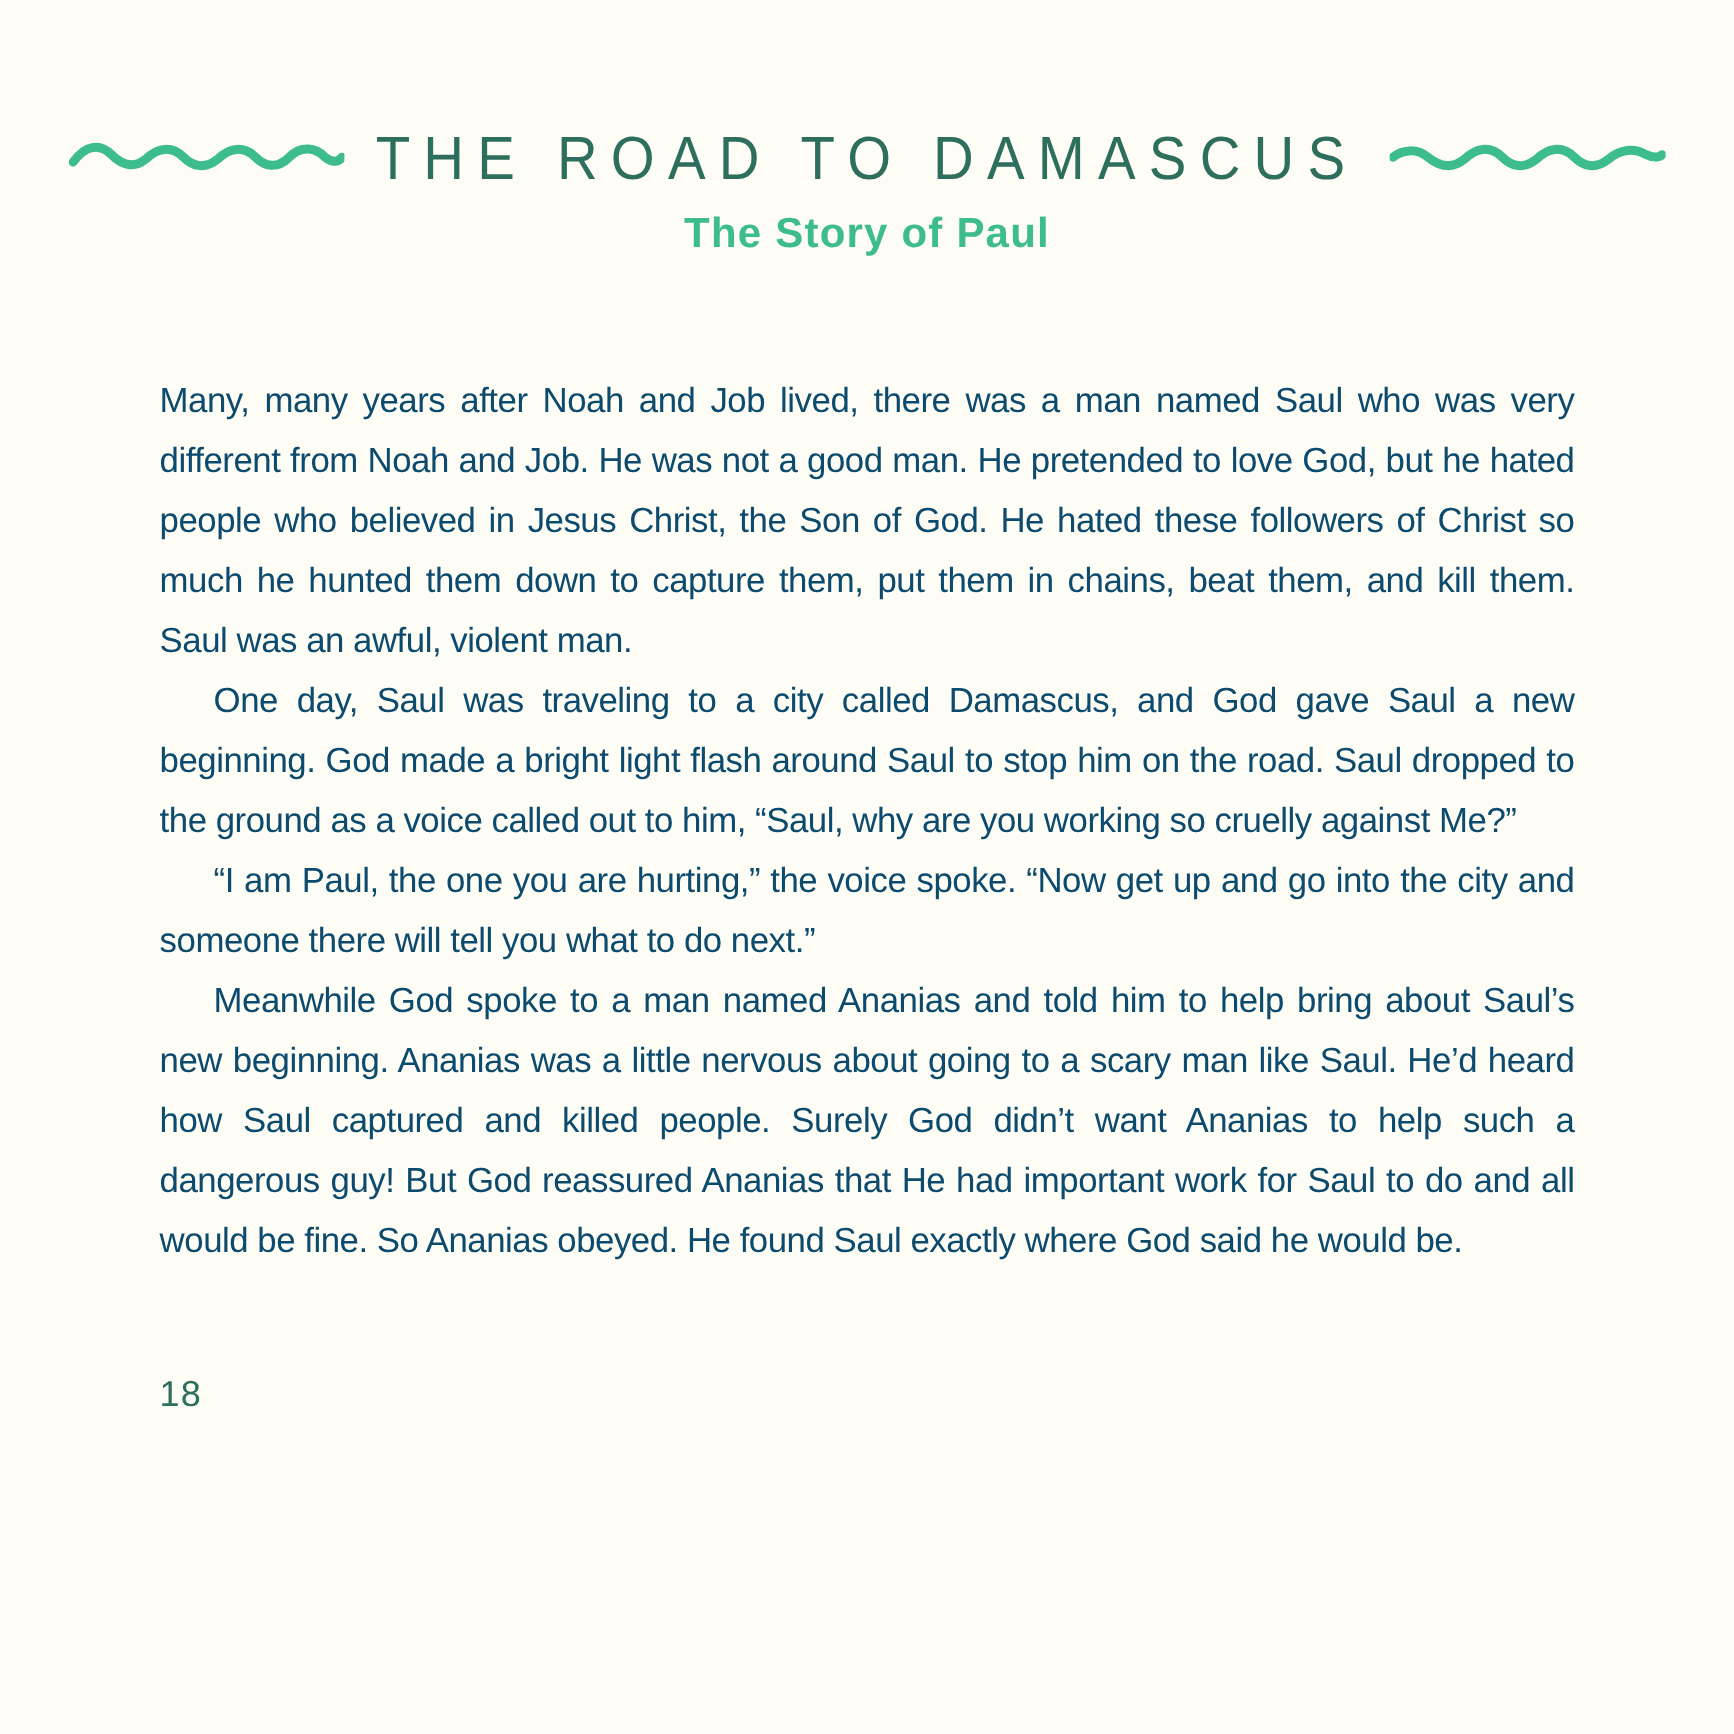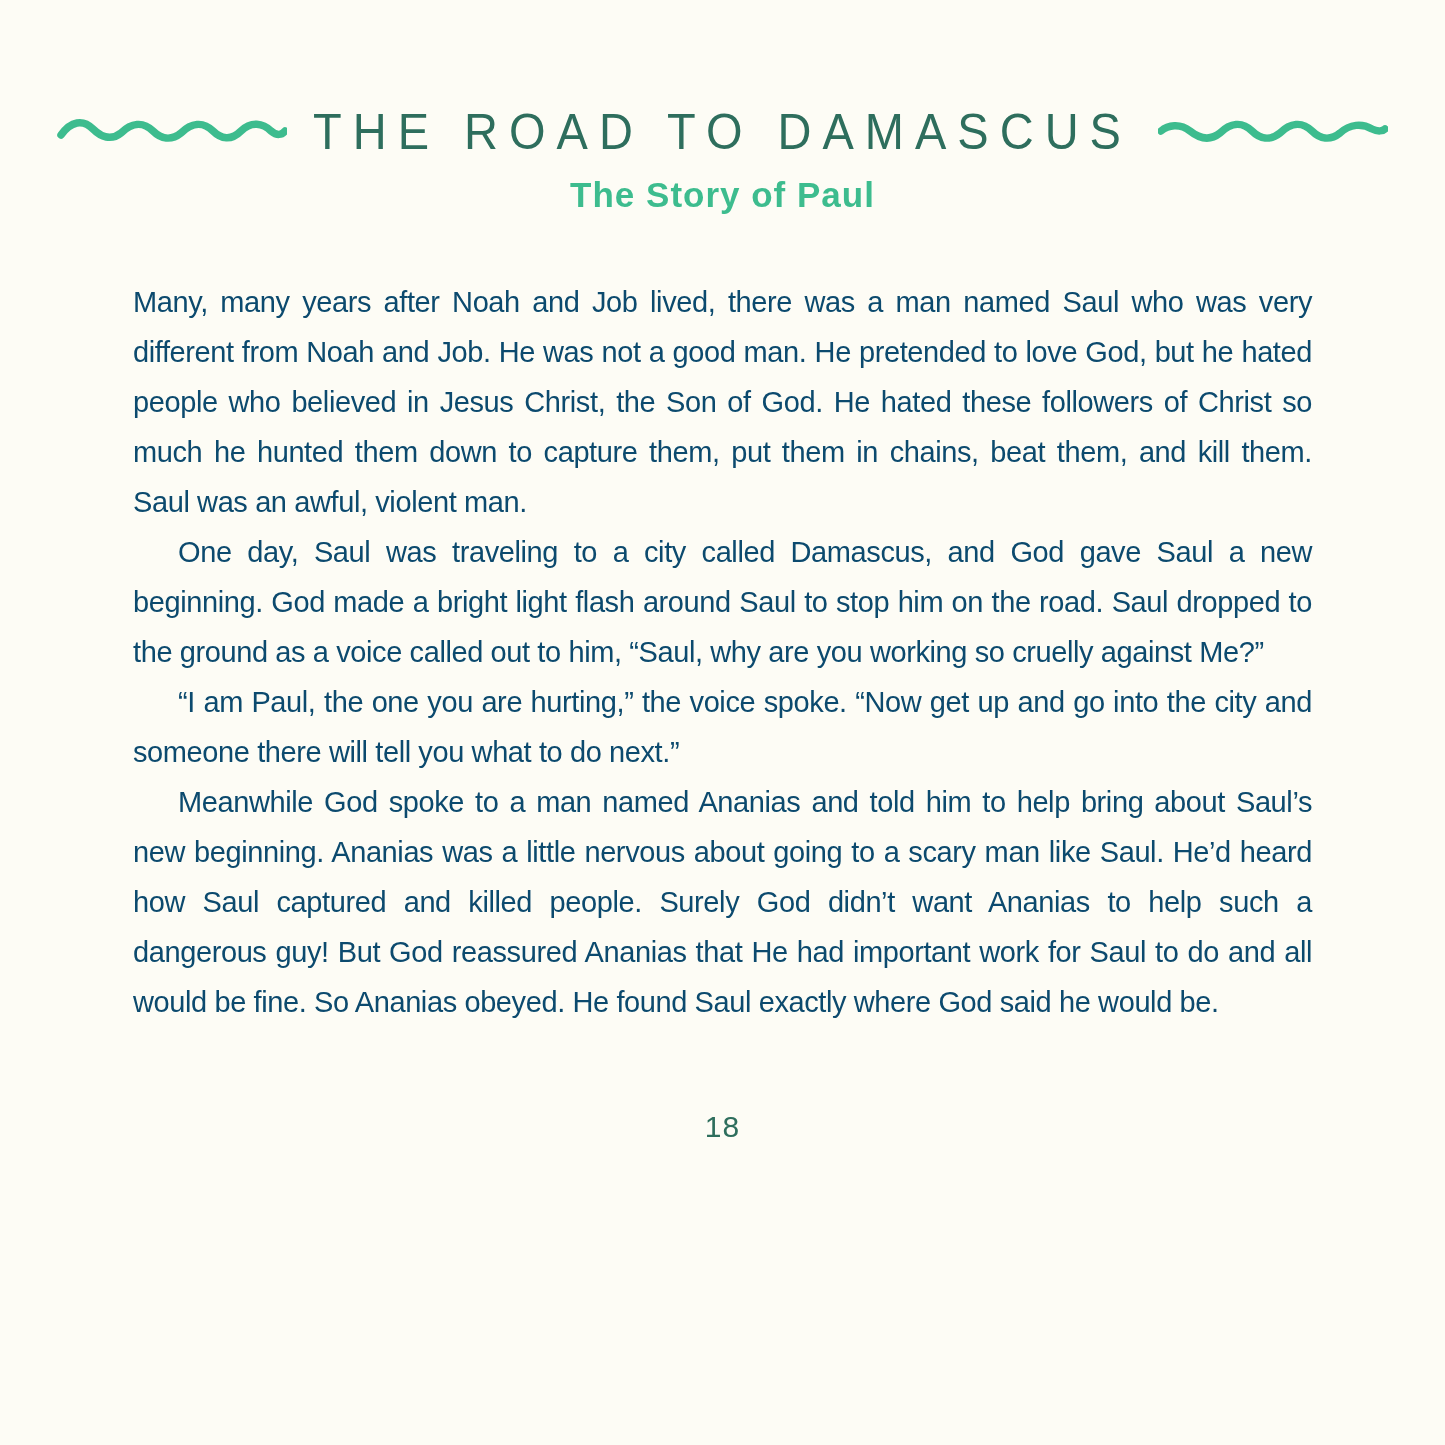--- a/index.html
+++ b/index.html
@@ -14,20 +14,21 @@
     overflow: hidden;
     box-sizing: border-box;
   }
   .page {
     width: 1445px;
     height: 1445px;
     box-sizing: border-box;
     padding: 104px 133px 0 133px;
     display: flex;
     flex-direction: column;
+    gap: 32px;
   }
   
   .header {
     text-align: center;
   }
   .title-row {
     display: flex;
     align-items: center;
     justify-content: center;
     gap: 26px;
@@ -69,22 +70,22 @@
     margin: 0;
     text-indent: 45px;
   }
   .story p.first {
     text-indent: 0;
   }
   .it { }
   .bq { font-weight: 700; }
   
   .footer {
-    margin-top: 83px;
-    text-align: center;
+    margin-top: 55px;
+    text-align: left;
   }
   .page-number {
     color: #2e6e5d;
     font-size: 30px;
     letter-spacing: 1px;
   }
 </style>
 </head>
 <body>
 

